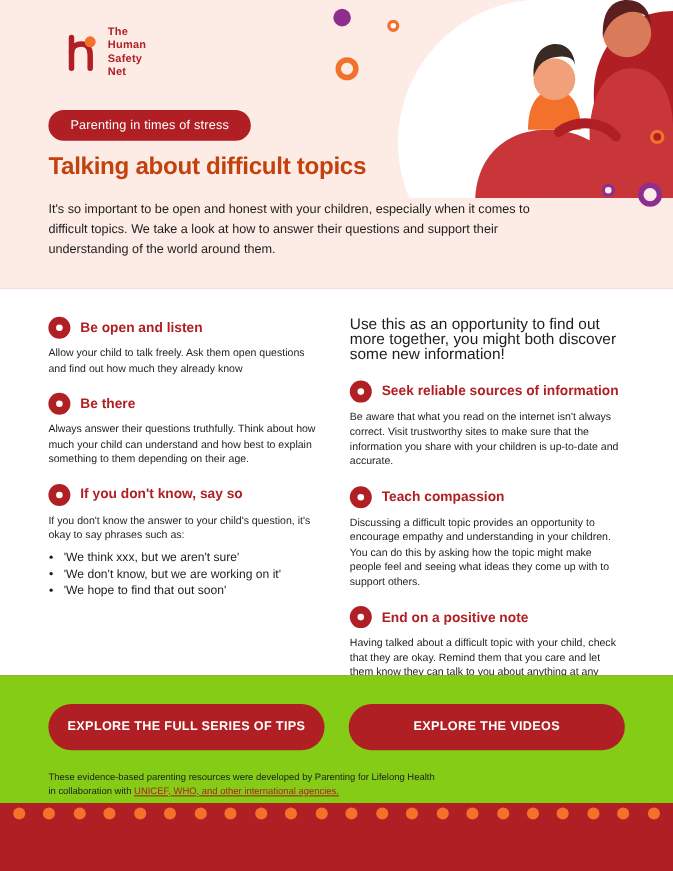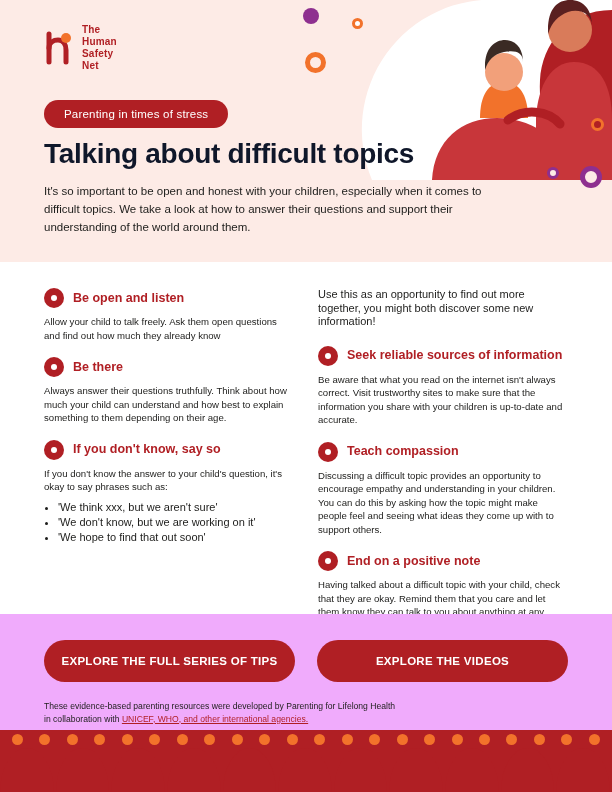--- a/index.html
+++ b/index.html
@@ -24,21 +24,21 @@
     overflow: hidden;
   }
   .hero-art {
     position: absolute;
     right: 0; top: 0;
     width: 300px; height: 180px;
     overflow: hidden;
   }
   .logo {
     position: absolute;
-    left: 44px; top: 24px;
+    left: 60px; top: 24px;
     display: flex;
     align-items: center;
     gap: 8px;
   }
   .logo-mark {
     width: 30px; height: 36px;
     position: relative;
   }
   .logo-text {
     font-size: 10px;
@@ -54,23 +54,23 @@
     color: #ffffff;
     font-size: 11.5px;
     font-weight: normal;
     padding: 8px 20px;
     border-radius: 20px;
     letter-spacing: .2px;
   }
   .headline {
     position: absolute;
     left: 44px; top: 138px;
-    font-size: 28px;
+    font-size: 22px;
     font-weight: bold;
-    color: #0f172a;
+    color: #c2410c;
     letter-spacing: -0.3px;
   }
   .intro {
     position: absolute;
     left: 44px; top: 182px;
     width: 470px;
     font-size: 11.5px;
     line-height: 18px;
     color: #1d1d1b;
   }
@@ -122,40 +122,40 @@
     line-height: 15px;
   }
   .tip-body {
     font-size: 9.6px;
     line-height: 13.5px;
     color: #1d1d1b;
     margin-bottom: 15px;
   }
   .tip-body.last { margin-bottom: 0; }
   .lead-note {
-    font-size: 11px;
+    font-size: 14px;
     line-height: 13.5px;
     color: #1d1d1b;
     margin-bottom: 17px;
   }
   ul.phrases {
     margin: 6px 0 0 14px;
   }
   ul.phrases li {
     font-size: 11px;
     line-height: 15px;
     color: #1d1d1b;
   }
 
   
   .footer {
     position: relative;
     width: 612px;
     height: 178px;
-    background: #f0abfc;
+    background: #84cc16;
     padding: 26px 44px 0 44px;
   }
   .cta-row {
     display: flex;
     gap: 22px;
   }
   .cta {
     flex: 1;
     background: #b01f24;
     color: #ffffff;

